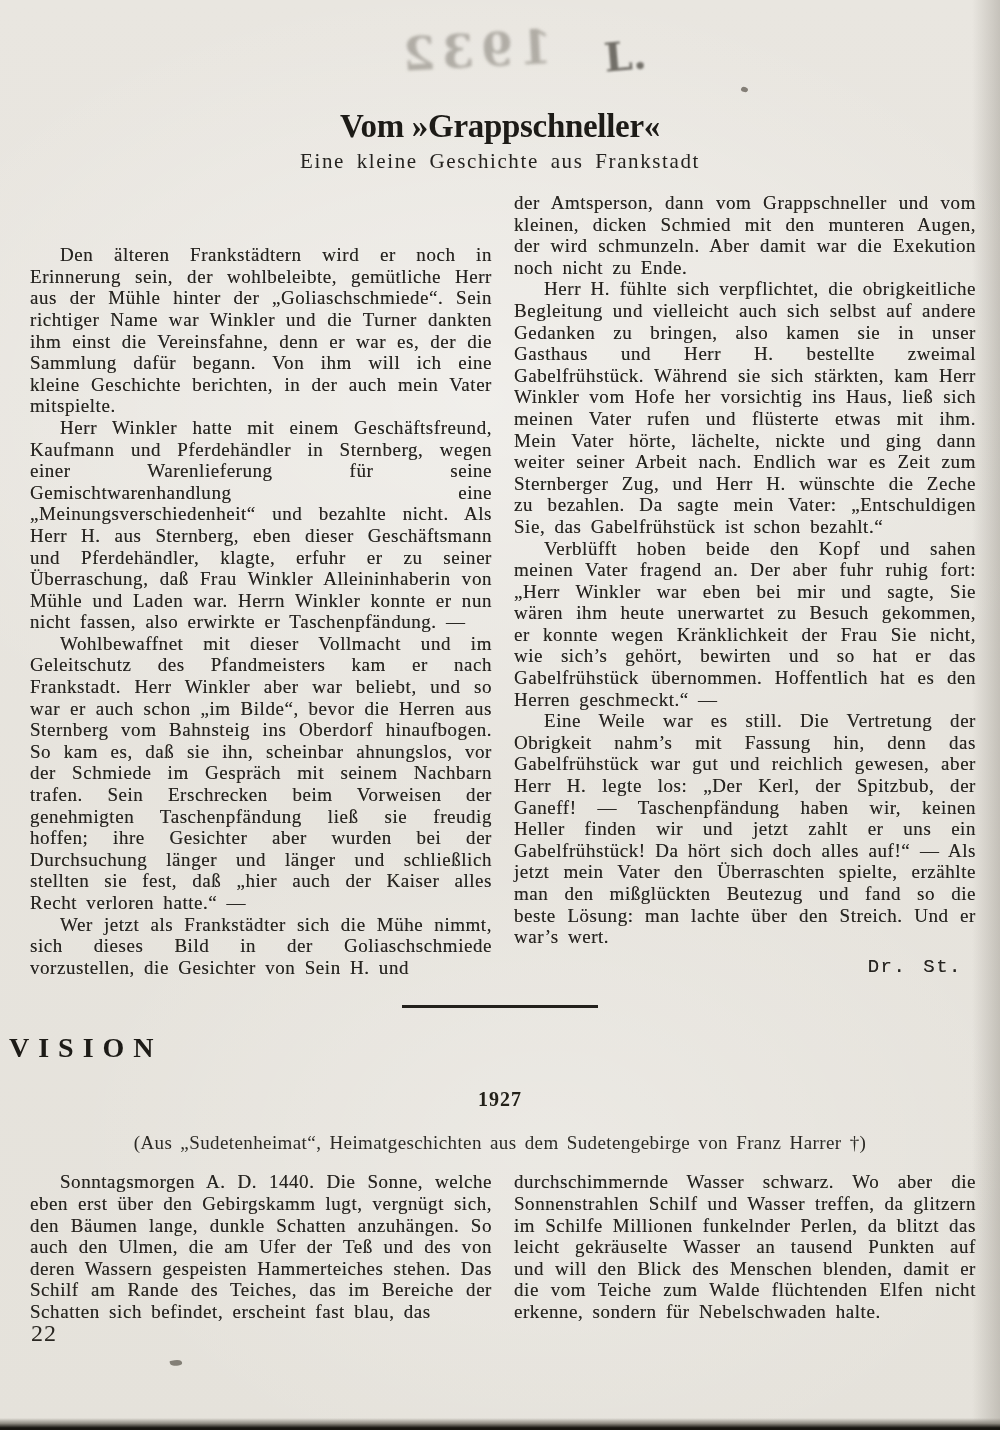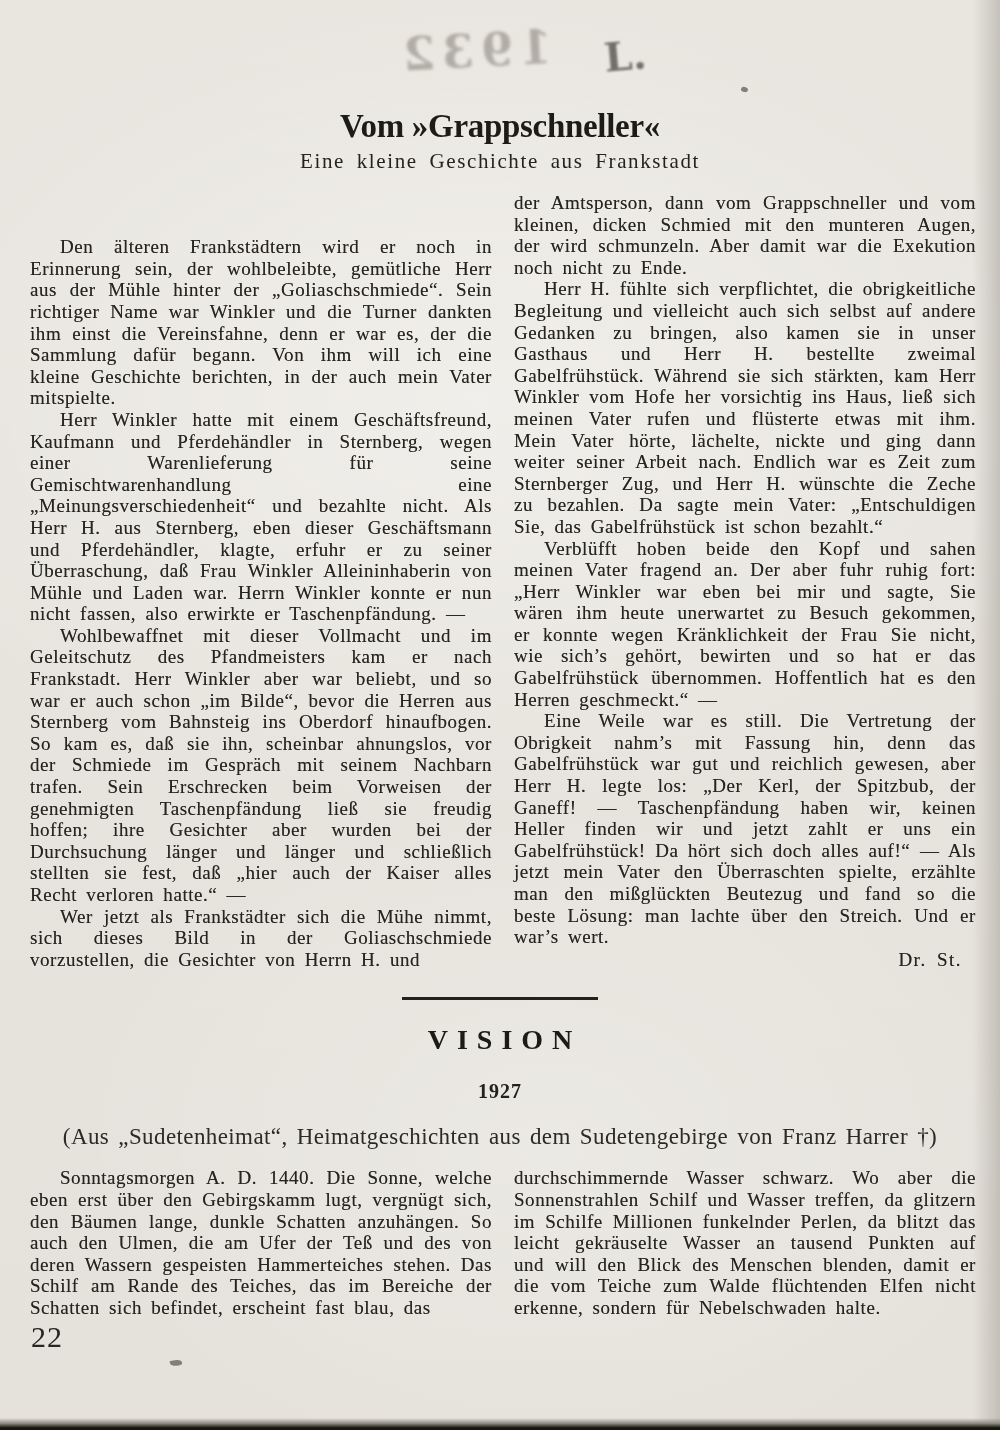--- a/index.html
+++ b/index.html
@@ -66,55 +66,56 @@
     color: #262420;
     text-shadow: 0 0 0.4px rgba(45,40,34,0.55);
   }
   .col p { margin: 0; }
   .col p.indent { text-indent: 30px; }
 
   .signature {
     text-align: right;
     padding-right: 14px;
     font-size: 19px; letter-spacing: 1.5px;
-    margin-top: 1px;
+    margin-top: 9px;
+    font-family: Liberation Mono, monospace;
   }
 
   .divider {
     width: 196px; height: 3px;
     background: #23211c;
     margin: 27px auto 0;
   }
 
   .article2-title {
     margin: 24px 0 0;
-    text-align: center;
+    text-align: left;
     font-size: 28px; font-weight: bold;
     letter-spacing: 9px; text-indent: 9px;
     color: #1d1b17;
   }
   .article2-year {
     margin-top: 24px;
     text-align: center;
     font-size: 20px; font-weight: bold;
     letter-spacing: 1px;
     color: #232119;
   }
   .article2-source {
     margin-top: 21px;
     text-align: center;
-    font-size: 23px;
+    font-size: 19px;
     letter-spacing: 0.4px; word-spacing: 3px;
     color: #2c2a25;
   }
   .columns.vision { margin-top: 17px; }
 
   .page-number {
     position: absolute; left: 31px; top: 1320px;
-    font-size: 30px; letter-spacing: 1px;
+    font-size: 24px; letter-spacing: 1px;
     color: #2a2722;
   }
 
   
   .fleck-a {
     position: absolute; left: 741px; top: 87px;
     width: 7px; height: 5px;
     background: #4d473e; opacity: 0.65;
     border-radius: 60% 40% 55% 45%;
     transform: rotate(20deg);
@@ -153,21 +154,21 @@
   <div class="fleck-a"></div>
 
   <h1 class="article1-title">Vom »Grappschneller«</h1>
   <div class="article1-subtitle">Eine kleine Geschichte aus Frankstadt</div>
 
   <div class="columns">
     <div class="col">
       <p class="indent">Den älteren Frankstädtern wird er noch in Erinnerung sein, der wohlbeleibte, gemütliche Herr aus der Mühle hinter der „Goliaschschmiede“. Sein richtiger Name war Winkler und die Turner dankten ihm einst die Vereinsfahne, denn er war es, der die Sammlung dafür begann. Von ihm will ich eine kleine Geschichte berichten, in der auch mein Vater mitspielte.</p>
       <p class="indent">Herr Winkler hatte mit einem Geschäftsfreund, Kaufmann und Pferdehändler in Sternberg, wegen einer Warenlieferung für seine Gemischtwarenhandlung eine „Meinungsverschiedenheit“ und bezahlte nicht. Als Herr H. aus Sternberg, eben dieser Geschäftsmann und Pferdehändler, klagte, erfuhr er zu seiner Überraschung, daß Frau Winkler Alleininhaberin von Mühle und Laden war. Herrn Winkler konnte er nun nicht fassen, also erwirkte er Taschenpfändung. —</p>
       <p class="indent">Wohlbewaffnet mit dieser Vollmacht und im Geleitschutz des Pfandmeisters kam er nach Frankstadt. Herr Winkler aber war beliebt, und so war er auch schon „im Bilde“, bevor die Herren aus Sternberg vom Bahnsteig ins Oberdorf hinaufbogen. So kam es, daß sie ihn, scheinbar ahnungslos, vor der Schmiede im Gespräch mit seinem Nachbarn trafen. Sein Erschrecken beim Vorweisen der genehmigten Taschenpfändung ließ sie freudig hoffen; ihre Gesichter aber wurden bei der Durchsuchung länger und länger und schließlich stellten sie fest, daß „hier auch der Kaiser alles Recht verloren hatte.“ —</p>
-      <p class="indent">Wer jetzt als Frankstädter sich die Mühe nimmt, sich dieses Bild in der Goliaschschmiede vorzustellen, die Gesichter von Herrn H. und</p>
+      <p class="indent">Wer jetzt als Frankstädter sich die Mühe nimmt, sich dieses Bild in der Goliaschschmiede vorzustellen, die Gesichter von Sein H. und</p>
     </div>
     <div class="col">
       <p>der Amtsperson, dann vom Grappschneller und vom kleinen, dicken Schmied mit den munteren Augen, der wird schmunzeln. Aber damit war die Exekution noch nicht zu Ende.</p>
       <p class="indent">Herr H. fühlte sich verpflichtet, die obrigkeitliche Begleitung und vielleicht auch sich selbst auf andere Gedanken zu bringen, also kamen sie in unser Gasthaus und Herr H. bestellte zweimal Gabelfrühstück. Während sie sich stärkten, kam Herr Winkler vom Hofe her vorsichtig ins Haus, ließ sich meinen Vater rufen und flüsterte etwas mit ihm. Mein Vater hörte, lächelte, nickte und ging dann weiter seiner Arbeit nach. Endlich war es Zeit zum Sternberger Zug, und Herr H. wünschte die Zeche zu bezahlen. Da sagte mein Vater: „Entschuldigen Sie, das Gabelfrühstück ist schon bezahlt.“</p>
       <p class="indent">Verblüfft hoben beide den Kopf und sahen meinen Vater fragend an. Der aber fuhr ruhig fort: „Herr Winkler war eben bei mir und sagte, Sie wären ihm heute unerwartet zu Besuch gekommen, er konnte wegen Kränklichkeit der Frau Sie nicht, wie sich’s gehört, bewirten und so hat er das Gabelfrühstück übernommen. Hoffentlich hat es den Herren geschmeckt.“ —</p>
       <p class="indent">Eine Weile war es still. Die Vertretung der Obrigkeit nahm’s mit Fassung hin, denn das Gabelfrühstück war gut und reichlich gewesen, aber Herr H. legte los: „Der Kerl, der Spitzbub, der Ganeff! — Taschenpfändung haben wir, keinen Heller finden wir und jetzt zahlt er uns ein Gabelfrühstück! Da hört sich doch alles auf!“ — Als jetzt mein Vater den Überraschten spielte, erzählte man den mißglückten Beutezug und fand so die beste Lösung: man lachte über den Streich. Und er war’s wert.</p>
       <div class="signature">Dr. St.</div>
     </div>
   </div>
 

